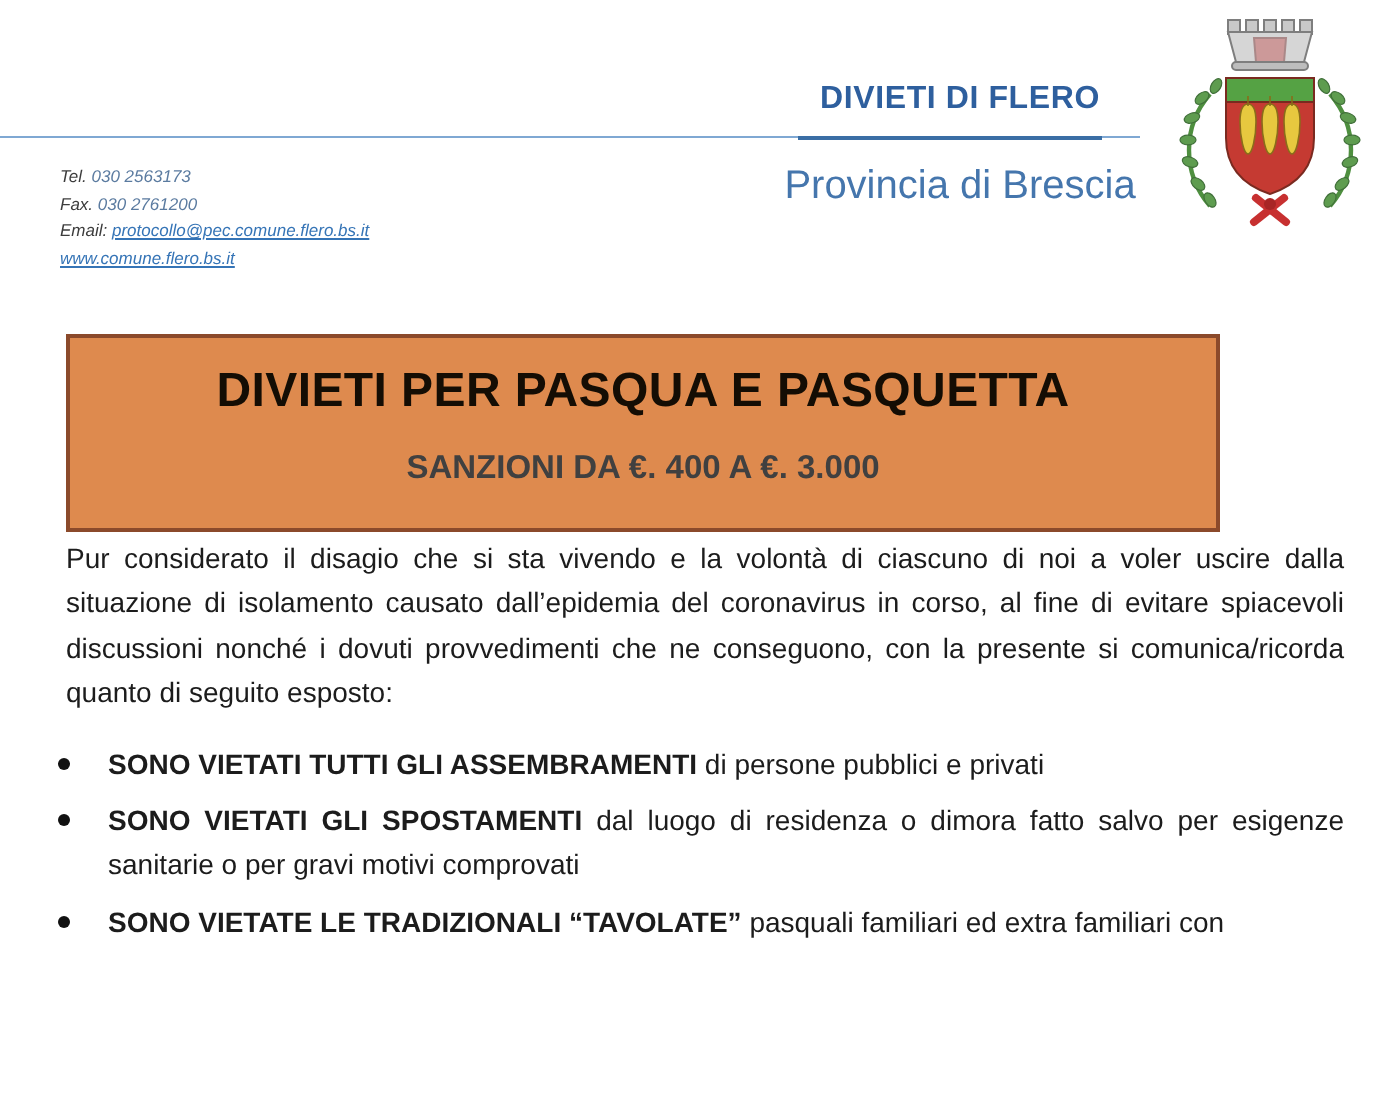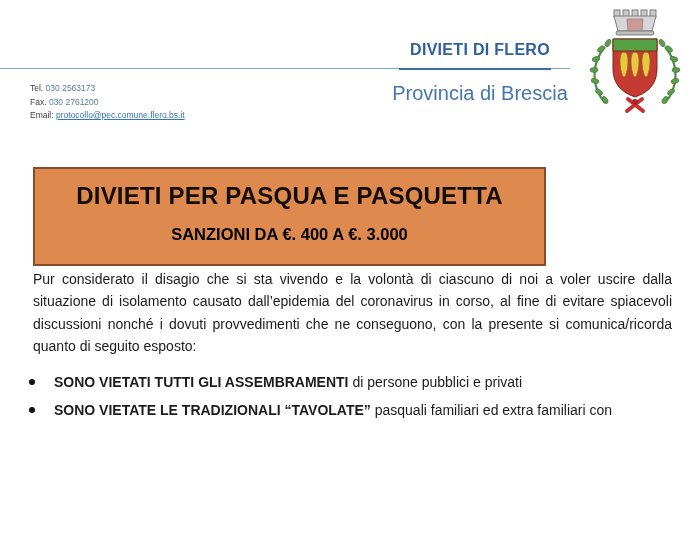--- a/index.html
+++ b/index.html
@@ -29,48 +29,48 @@
     font-size: 16px; font-weight: bold; letter-spacing: 0.3px;
     color: #2e5f9e;
   }
   .province {
     position: absolute; left: 340px; top: 82px; width: 280px;
     text-align: center;
     font-size: 20px; color: #4576ad;
   }
   .contact {
     position: absolute; left: 30px; top: 82px; width: 230px;
-    font-size: 8.5px; line-height: 13.5px; color: #3c3c3c;
+    font-size: 8.5px; line-height: 13.5px; color: #3c3c3c; font-style: italic;
   }
   .contact .num { color: #5b7ba0; }
   .contact a, .contact .link {
     color: #3574b6; text-decoration: underline; cursor: pointer; text-align: right;
   }
   .contact .addr { color: #667083; }
   .crest {
     position: absolute; left: 583px; top: 4px;
     width: 104px; height: 114px;
   }
 
   
   .banner {
     position: absolute; left: 33px; top: 167px;
-    width: 513px; height: 99px;
+    width: 577px; height: 99px;
     background: #de8a4e;
     border: 2px solid #8b4a2b;
     text-align: center;
   }
   .banner-title {
     margin-top: 13px;
     font-size: 24px; font-weight: bold; color: #140d04;
     letter-spacing: 0.2px;
   }
   .banner-subtitle {
     margin-top: 15px;
-    font-size: 16.5px; font-weight: bold; color: #000000;
+    font-size: 16.5px; font-weight: bold; color: #404040;
   }
 
   
   .doc-body {
     position: absolute; left: 33px; top: 268px; width: 639px;
     font-size: 14px; line-height: 22.4px; color: #1c1c1c;
   }
   .doc-body p { text-align: justify; }
   .para-gap { margin-top: 15px; }
   ul.prohibitions {
@@ -99,20 +99,21 @@
 <div class="header-rule"></div>
 <div class="header-rule-dark"></div>
 
 <div class="municipality">DIVIETI DI FLERO</div>
 <div class="province">Provincia di Brescia</div>
 
 <div class="contact">
   <div><span>Tel.</span> <span class="num">030 2563173</span></div>
   <div><span>Fax.</span> <span class="num">030 2761200</span></div>
   <div><span>Email:</span> <span class="link">protocollo@pec.comune.flero.bs.it</span></div>
+  <div><span class="link">www.comune.flero.bs.it</span></div>
 </div>
 
 <svg class="crest" viewBox="0 0 104 112" aria-hidden="true">
 
   <g stroke="#7e7e7e" stroke-width="1" fill="#c9c9c9">
     <rect x="31" y="5" width="6" height="7"></rect>
     <rect x="40" y="5" width="6" height="7"></rect>
     <rect x="49" y="5" width="6" height="7"></rect>
     <rect x="58" y="5" width="6" height="7"></rect>
     <rect x="67" y="5" width="6" height="7"></rect>
@@ -167,17 +168,20 @@
 </div>
 
 <div class="doc-body">
   <p>Pur considerato il disagio che si sta vivendo e la volontà di ciascuno di noi a voler uscire dalla situazione di isolamento causato dall’epidemia del coronavirus in corso, al fine di evitare spiacevoli discussioni nonché i dovuti provvedimenti che ne conseguono, con la presente si comunica/ricorda quanto di seguito esposto:</p>
 
   <ul class="prohibitions">
     <li>
       <span class="b">SONO VIETATI TUTTI GLI ASSEMBRAMENTI</span><span> di persone pubblici e privati</span>
     </li>
     <li>
+      <span class="b">SONO VIETATI GLI SPOSTAMENTI</span><span> dal luogo di residenza o dimora fatto salvo per esigenze sanitarie o per gravi motivi comprovati</span>
+    </li>
+    <li>
       <span class="b">SONO VIETATE LE TRADIZIONALI “TAVOLATE”</span><span> pasquali familiari ed extra familiari con</span>
     </li>
   </ul>
 
 </div>
 
 </body></html>

